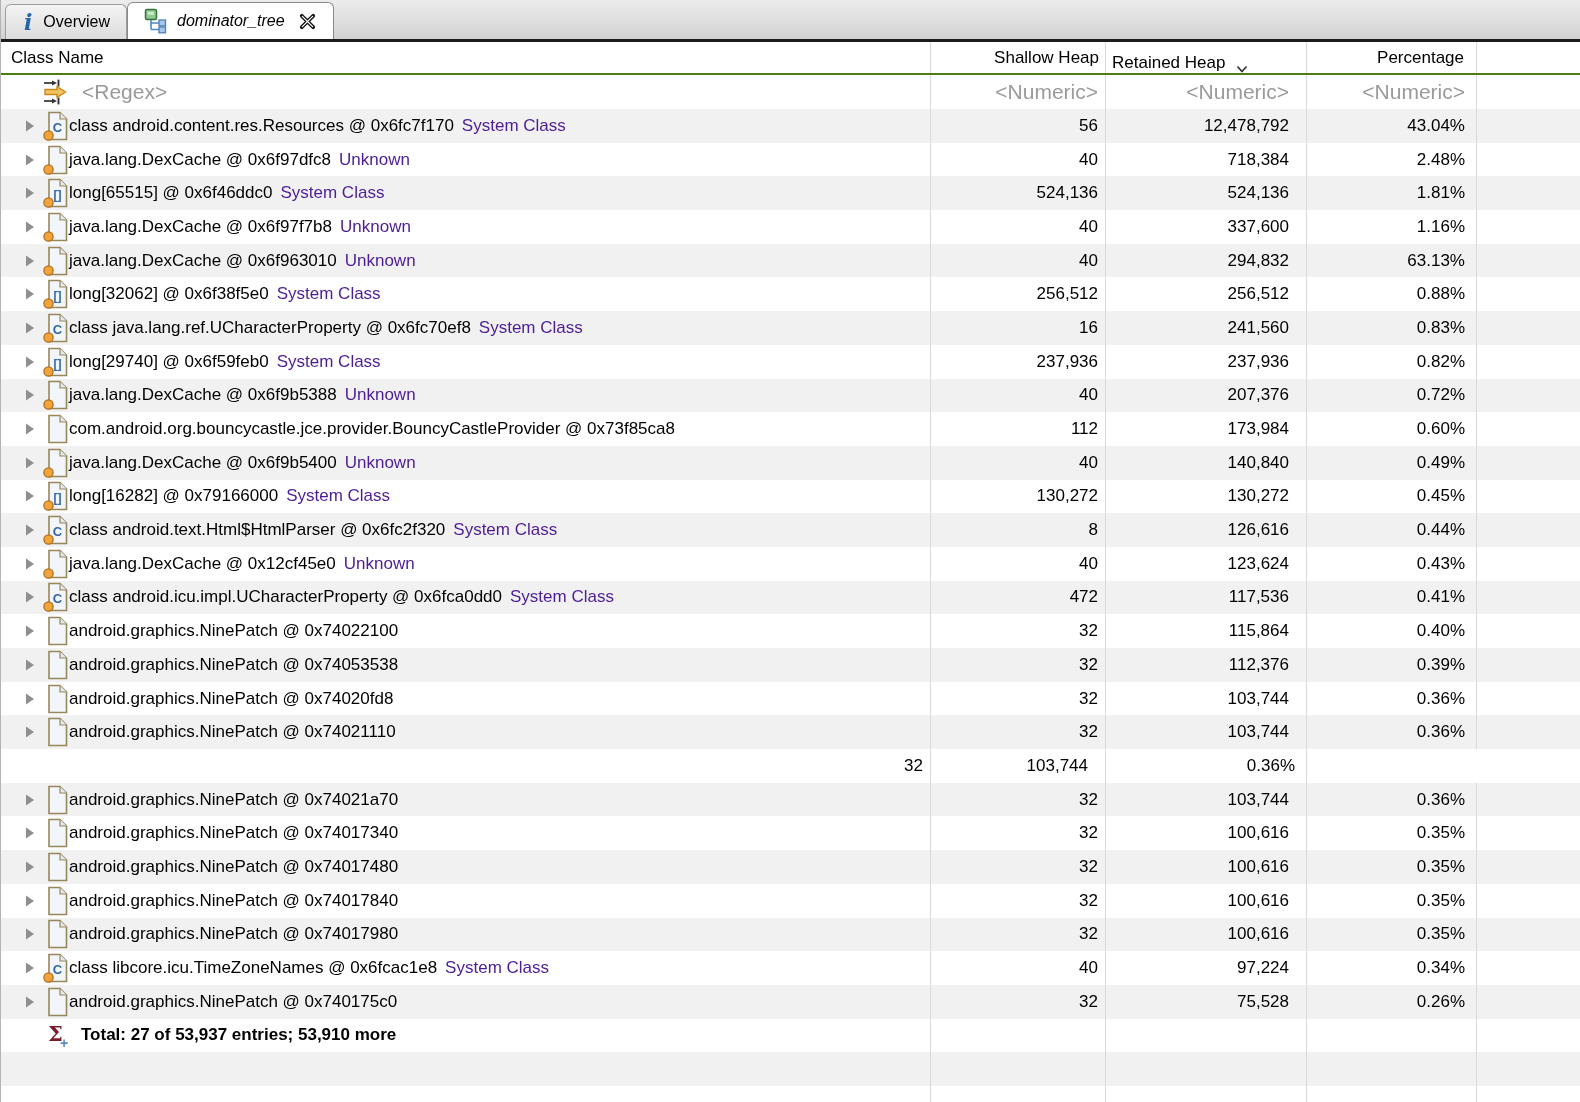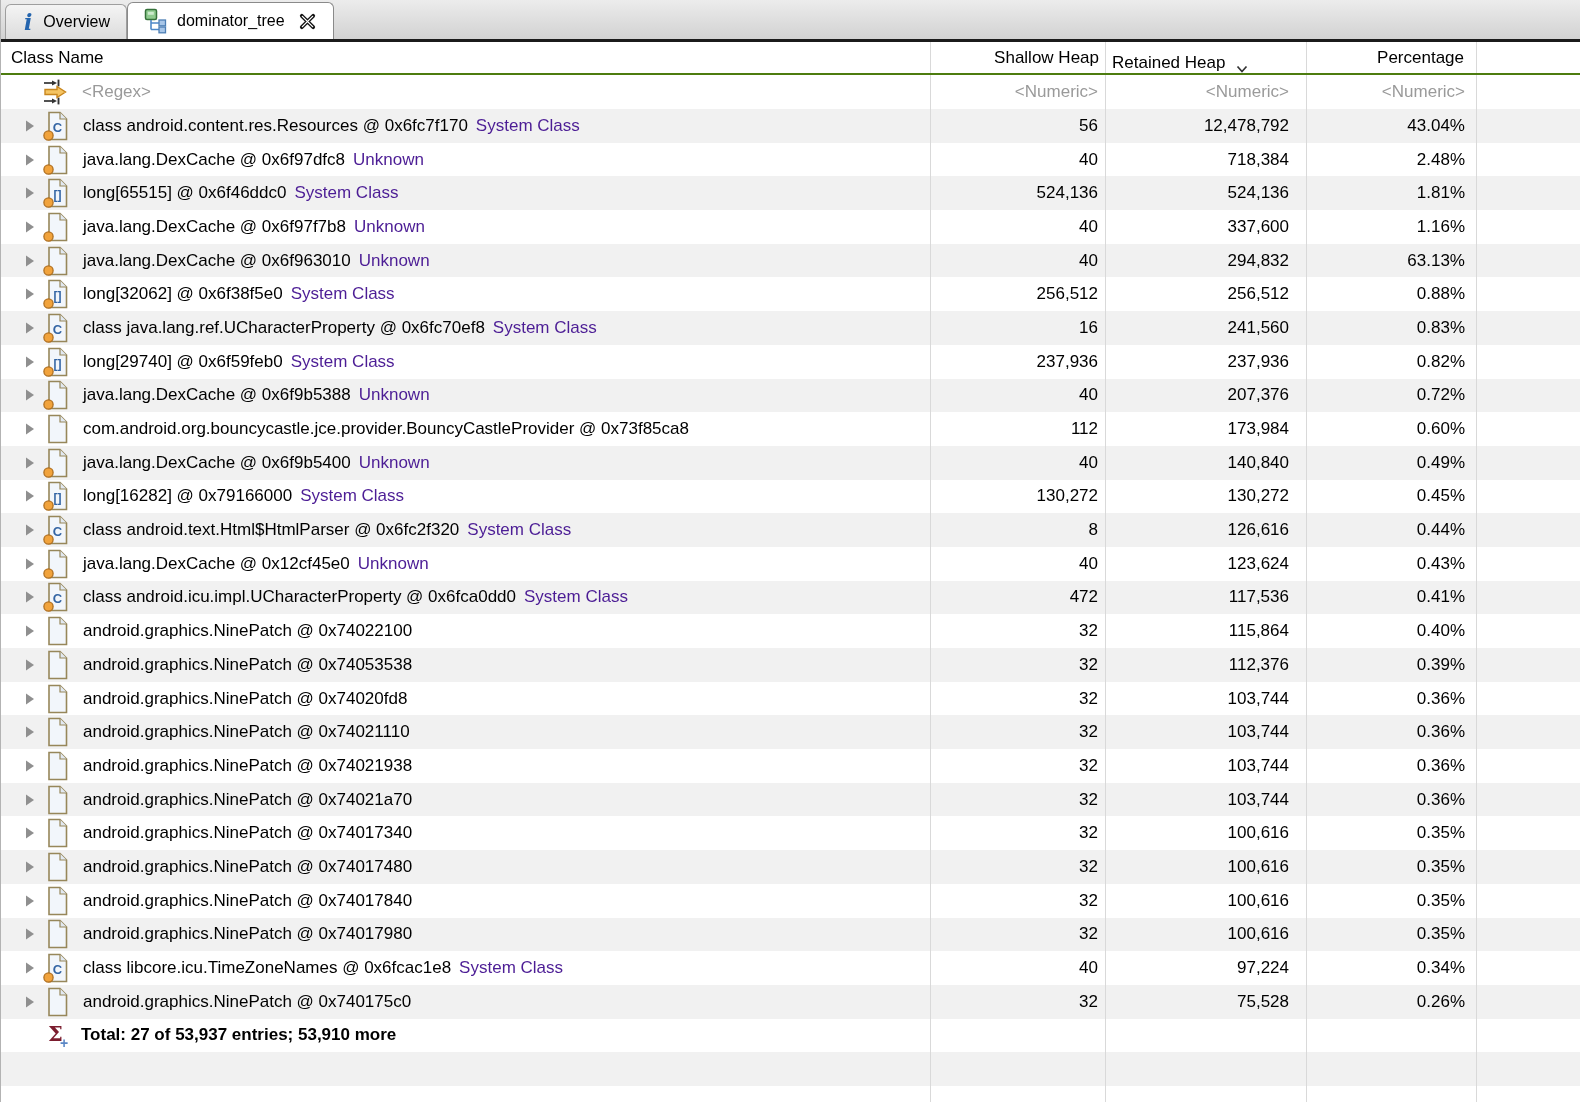--- a/index.html
+++ b/index.html
@@ -19,21 +19,21 @@
     display:flex; align-items:flex-end; padding-left:4px;
   }
   .tab {
     display:flex; align-items:center; gap:9px;
     height:35px; padding:0 16px;
     border:1px solid #9e9e9e; border-bottom:none;
     border-radius:6px 6px 0 0;
     background:linear-gradient(#f4f4f4,#dcdcdc);
     font-size:16px; cursor:default;
   }
-  .tab.active { background:#ffffff; border-color:#8a8a8a; height:37px; }
+  .tab.active { background:#ffffff; border-color:#8a8a8a; height:37px;font-style:italic; }
   .keyline { height:3px; flex:0 0 3px; background:#1b1b1b; }
 
   .info-i {
     font-family:"DejaVu Serif", serif; font-style:italic; font-weight:bold;
     font-size:22px; color:#2565ae; line-height:1; padding:0 2px;
   }
   .tab-close { display:flex; align-items:center; margin-left:4px; }
 
   
   .grid-row { display:grid; grid-template-columns:930px 175px 201px 170px 1fr; }
@@ -43,36 +43,36 @@
     overflow:hidden; white-space:nowrap;
   }
   .cell:last-child { border-right:none; }
 
   .header-row { height:33px; flex:0 0 33px; border-bottom:2px solid #4d7c0f; font-size:17px; }
   .hc-name { padding-left:10px; }
   .hc-shallow { justify-content:flex-end; padding-right:6px;align-items:center; }
   .hc-retained { padding-left:6px; gap:11px;align-items:flex-end; }
   .hc-pct { justify-content:flex-end; padding-right:12px; }
 
-  .filter-row { height:34px; flex:0 0 34px; font-size:17px; color:#9a9a9a; }
+  .filter-row { height:34px; flex:0 0 34px; font-size:21px; color:#9a9a9a; }
   .fc-name { padding-left:42px; gap:9px; }
 
   .num { justify-content:flex-end; }
   .pr-shallow { padding-right:7px; }
   .pr-retained { padding-right:17px; }
   .pr-pct { padding-right:11px; }
 
   .rows { display:flex; flex-direction:column; }
   .row { height:33.7px; flex:0 0 33.7px; font-size:17px; }
   .rows .row:nth-child(odd) { background:#f1f1f1; }
 
   .name-cell { padding-left:24px; }
   .tri { flex:0 0 10px; display:flex; align-items:center; }
   .row-icon { flex:0 0 26px; margin-left:8px; display:flex; align-items:center; }
-  .row-label { margin-left:14px; }
+  .row-label { margin-left:0; }
   .row-suffix { margin-left:8px; color:#4c1d95; }
 
   .total-row { height:33.7px; flex:0 0 33.7px; font-size:17px; font-weight:bold; background:#fff; }
   .total-cell { padding-left:46px; gap:10px; }
 
   .filler-gray { height:33.7px; flex:0 0 33.7px; background:#f1f1f1; }
   .filler-white { flex:1 1 auto; background:#ffffff; }
 
   svg { display:block; }
 </style>
@@ -571,35 +571,20 @@
           </span>
         <span class="row-label">android.graphics.NinePatch @ 0x74021110</span>
 
       </div>
       <div class="cell num pr-shallow">32</div>
       <div class="cell num pr-retained">103,744</div>
       <div class="cell num pr-pct">0.36%</div>
       <div class="cell"></div>
     </div>
       <div class="grid-row row">
-      <div class="cell name-cell">
-        <span class="tri">
-            <svg width="10" height="12" viewBox="0 0 10 12">
-              <polygon points="1,0.5 9,6 1,11.5" fill="#8f8f8f"></polygon>
-            </svg>
-          </span>
-        <span class="row-icon">
-            <svg width="26" height="30" viewBox="0 0 26 30">
-              <path d="M6 1.5 H17 L23.5 8 V28.5 H6 Z" fill="#f2f6fb" stroke="#97875a" stroke-width="1.6"></path>
-              <path d="M17 1.5 V8 H23.5" fill="#e2e9f2" stroke="#97875a" stroke-width="1.2"></path>
-            </svg>
-          </span>
-        <span class="row-label">android.graphics.NinePatch @ 0x74021938</span>
-
-      </div>
       <div class="cell num pr-shallow">32</div>
       <div class="cell num pr-retained">103,744</div>
       <div class="cell num pr-pct">0.36%</div>
       <div class="cell"></div>
     </div>
       <div class="grid-row row">
       <div class="cell name-cell">
         <span class="tri">
             <svg width="10" height="12" viewBox="0 0 10 12">
               <polygon points="1,0.5 9,6 1,11.5" fill="#8f8f8f"></polygon>

